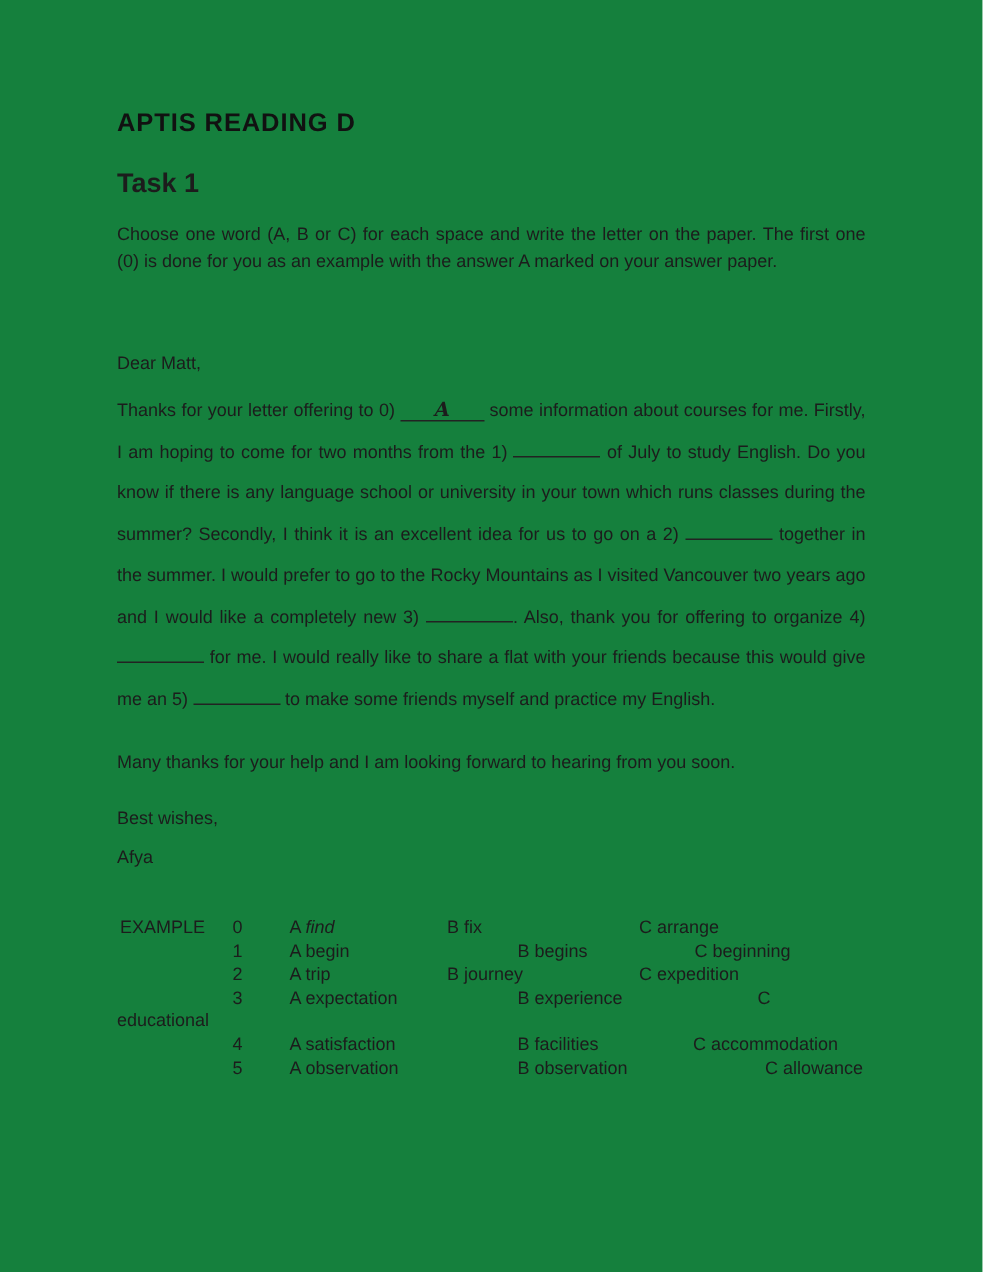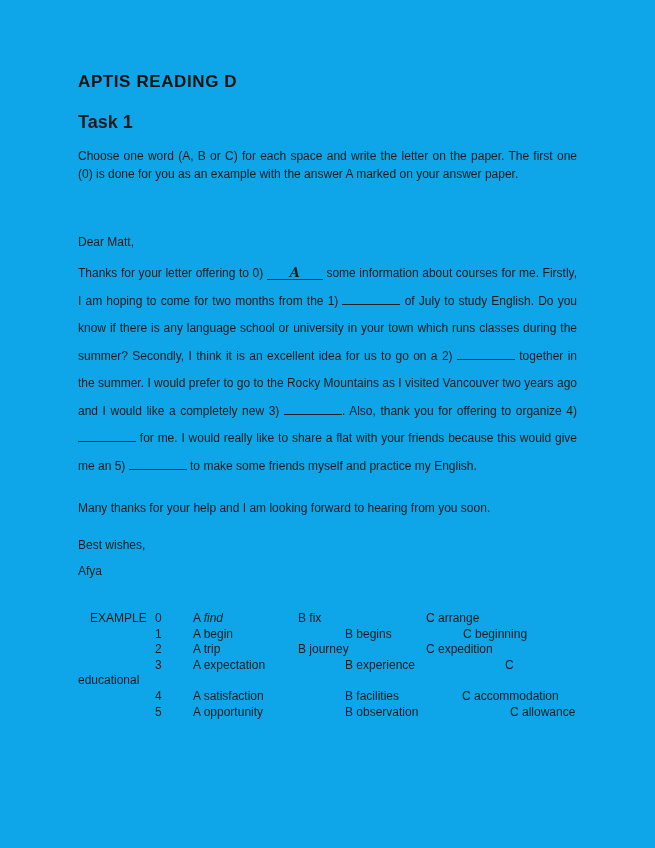--- a/index.html
+++ b/index.html
@@ -4,21 +4,21 @@
 <style>
   html, body {
     margin: 0;
     padding: 0;
     background: #ffffff;
   }
   .page {
     position: relative;
     width: 655px;
     min-height: 848px;
-    background: #0ea5e9;
+    background: #15803d;
     box-sizing: border-box;
     padding: 72px 78px 40px 78px;
     font-family: "Liberation Sans", sans-serif;
     color: #1c1c1c;
     font-size: 12px;
   }
   .doc-title {
     font-size: 17px;
     font-weight: bold;
     letter-spacing: 0.6px;
@@ -79,21 +79,21 @@
     margin-top: 31px;
   }
   .ex-row {
     position: relative;
     height: 15.6px;
     line-height: 15.6px;
     white-space: nowrap;
   }
   .ex-label {
     position: absolute;
-    left: 12px;
+    left: 2px;
   }
   .opt {
     position: absolute;
     top: 0;
   }
   .opt-num { left: 77px; }
   .opt-a   { left: 115px; }
   .row-0 .opt-b, .row-2 .opt-b { left: 220px; }
   .row-1 .opt-b, .row-3 .opt-b, .row-4 .opt-b, .row-5 .opt-b { left: 267px; }
   .row-0 .opt-c, .row-2 .opt-c { left: 348px; }
@@ -146,18 +146,18 @@
       </div>
       <div class="ex-continuation">educational</div>
       <div class="ex-row row-4">
         <span class="opt opt-num">4</span>
         <span class="opt opt-a">A satisfaction</span>
         <span class="opt opt-b">B facilities</span>
         <span class="opt opt-c">C accommodation</span>
       </div>
       <div class="ex-row row-5">
         <span class="opt opt-num">5</span>
-        <span class="opt opt-a">A opportunity</span>
+        <span class="opt opt-a">A observation</span>
         <span class="opt opt-b">B observation</span>
         <span class="opt opt-c">C allowance</span>
       </div>
     </div>
 </div>
 
 </body></html>

